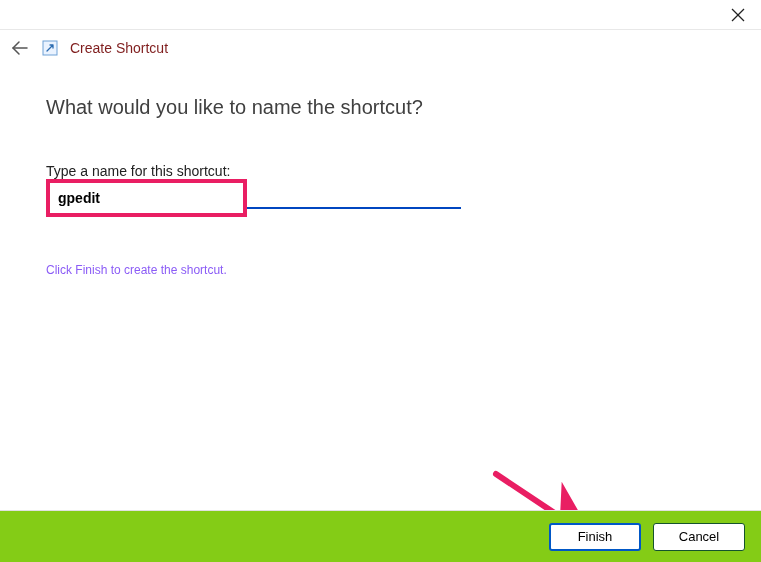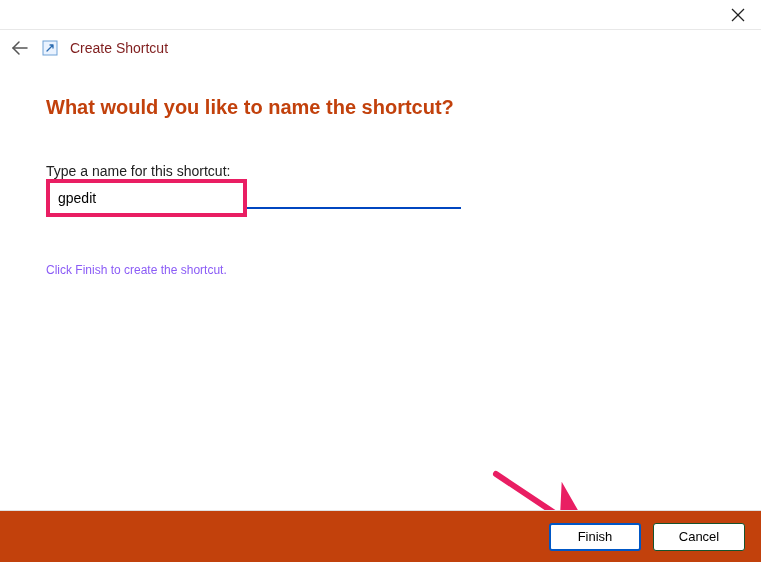--- a/index.html
+++ b/index.html
@@ -57,22 +57,22 @@
     .shortcut-icon svg { display: block; }
     .window-title {
       font-size: 14px;
       color: #7f1d1d;
     }
     .content {
       padding: 32px 46px 0 46px;
     }
     .content h1 {
       font-size: 20px;
-      font-weight: 700;
-      color: #c2410c;
+      font-weight: 400;
+      color: #404040;
       margin-bottom: 44px;
     }
     .prompt-label {
       font-size: 14px;
       color: #222;
     }
     .input-wrap {
       display: flex;
       align-items: stretch;
       margin-bottom: 46px;
@@ -85,20 +85,21 @@
     }
     .input-field {
       width: 405px;
       height: 30px;
       border: none;
       border-bottom: 2px solid #0046c0;
       font-size: 14px;
       padding: 14px 8px;
       outline: none;
       background: #fff;
+      font-weight: bold;
     }
     .highlight-box .input-field {
       width: 185px;
       border-bottom: none;
     }
     .rest-line {
       flex: 0 0 auto;
       width: 214px;
       border-bottom: 2px solid #0046c0;
       height: 30px;
@@ -107,21 +108,21 @@
       font-size: 12px;
       color: #8b5cf6;
     }
     .footer {
       position: absolute;
       bottom: 0;
       left: 0;
       right: 0;
       height: 52px;
       border-top: 1px solid #e0e0e0;
-      background: #c2410c;
+      background: #84cc16;
       display: flex;
       justify-content: flex-end;
       align-items: center;
       gap: 12px;
       padding-right: 16px;
     }
     .btn {
       min-width: 92px;
       height: 28px;
       border: 1px solid #14532d;

